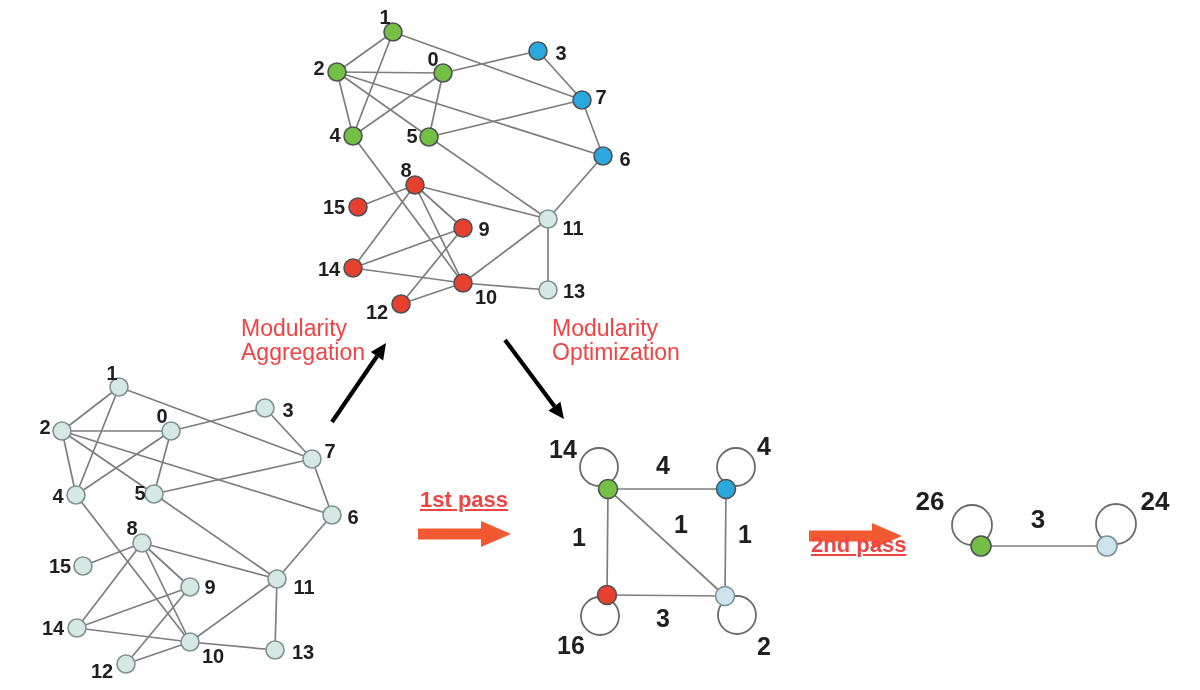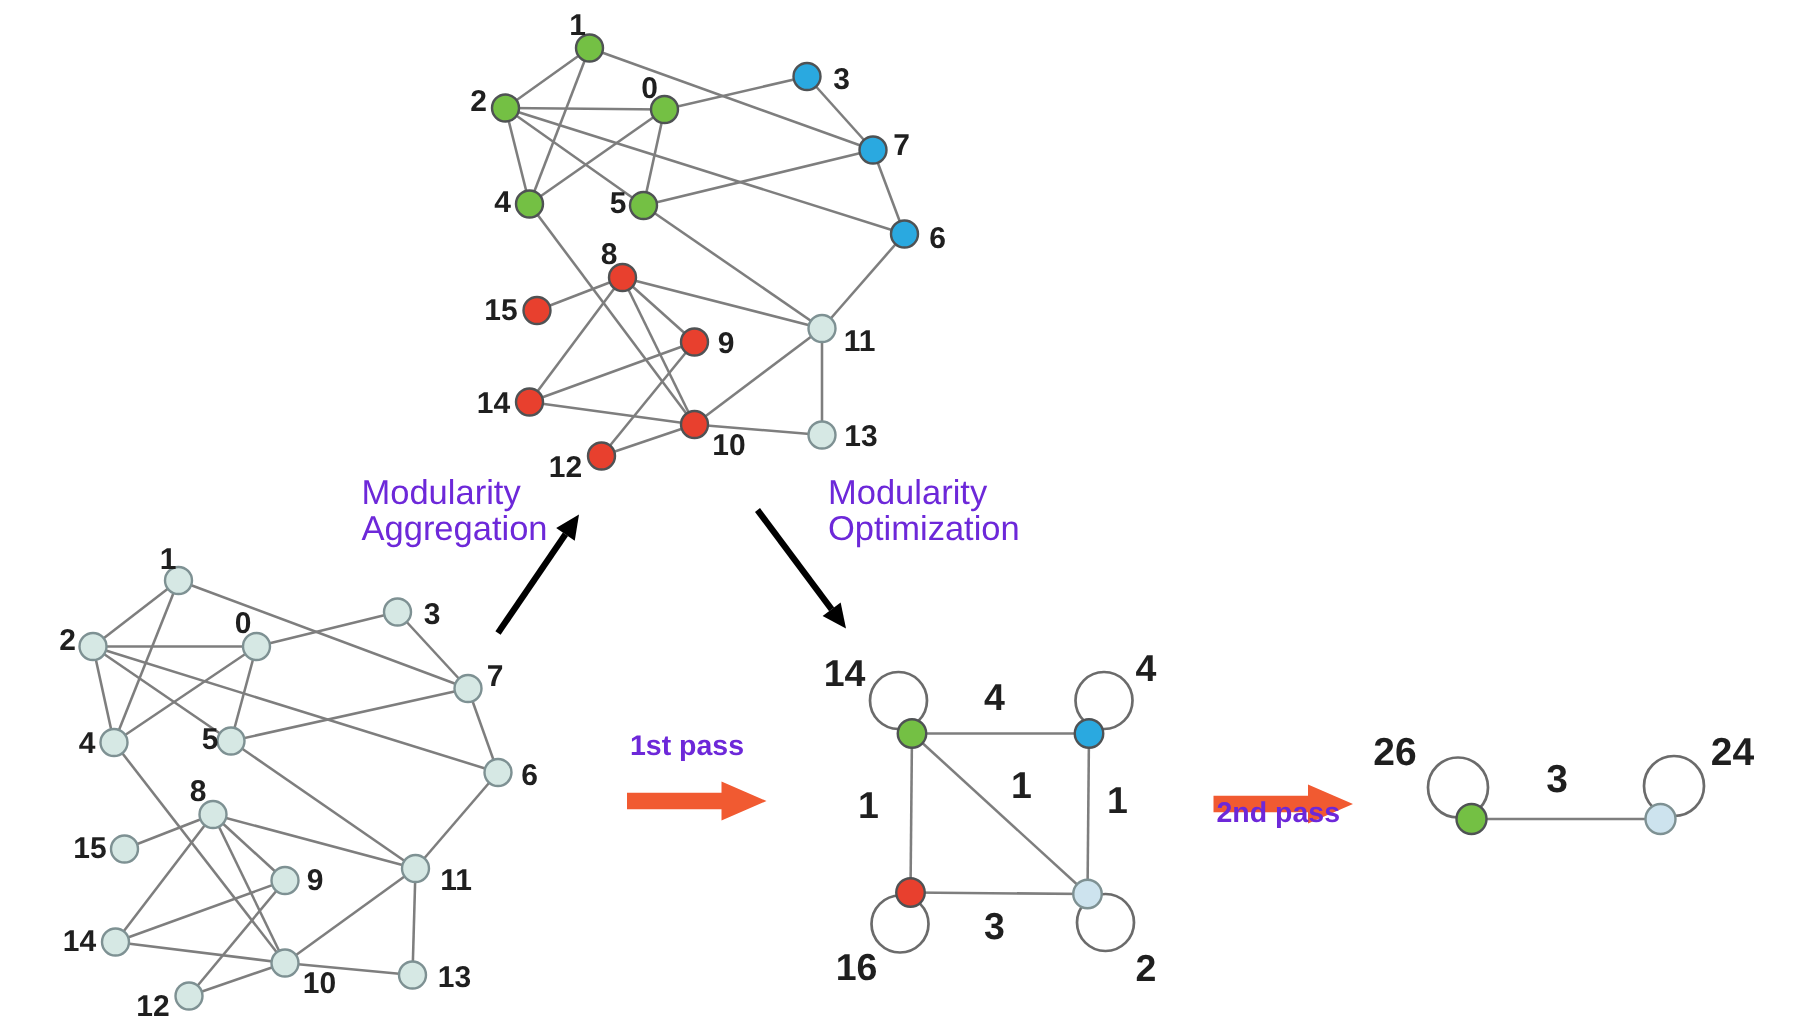--- a/index.html
+++ b/index.html
@@ -2,23 +2,23 @@
 <html><head>
 <meta charset="utf-8">
 <style>
   html,body{margin:0;padding:0;}
   body{
     width:1200px;height:690px;position:relative;background:#ffffff;overflow:hidden;
     font-family:"Liberation Sans",sans-serif;
   }
   #stage{position:absolute;left:0;top:0;width:1200px;height:690px;}
   svg text{font-family:"Liberation Sans",sans-serif;}
-  .anno{position:absolute;color:#6d28d9;white-space:nowrap;}
+  .anno{position:absolute;color:#ef4444;white-space:nowrap;}
   .anno-2line{font-size:23px;font-weight:400;line-height:23.5px;}
-  .anno-pass{font-size:19px;font-weight:700;}
+  .anno-pass{font-size:22px;font-weight:700;text-decoration:underline;}
   #label-modularity{left:241px;top:317px;}
   #label-aggregation{left:552px;top:317px;}
   #label-first-pass{left:420px;top:487px;}
   #label-second-pass{left:811px;top:489px;margin-top:43px;}
   .anno span{display:block;}
 </style>
 </head>
 <body>
 
 <svg id="stage" width="1200" height="690" viewBox="0 0 1200 690">

